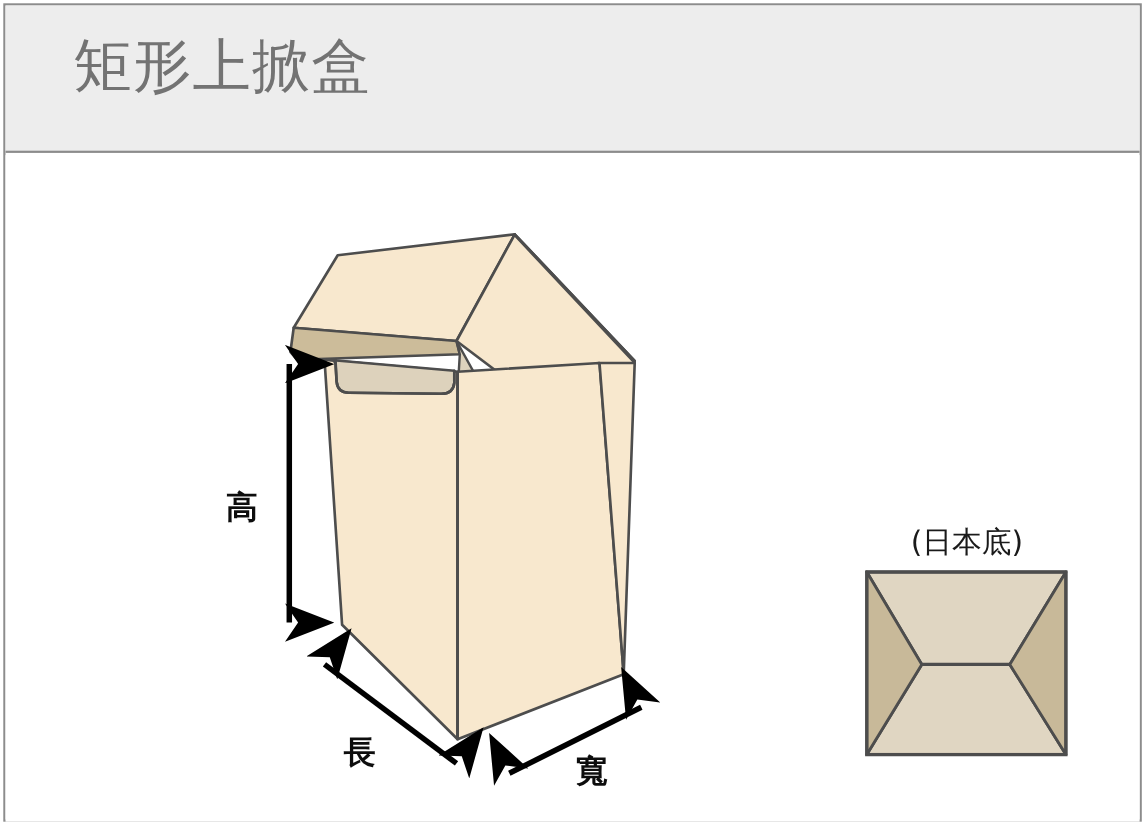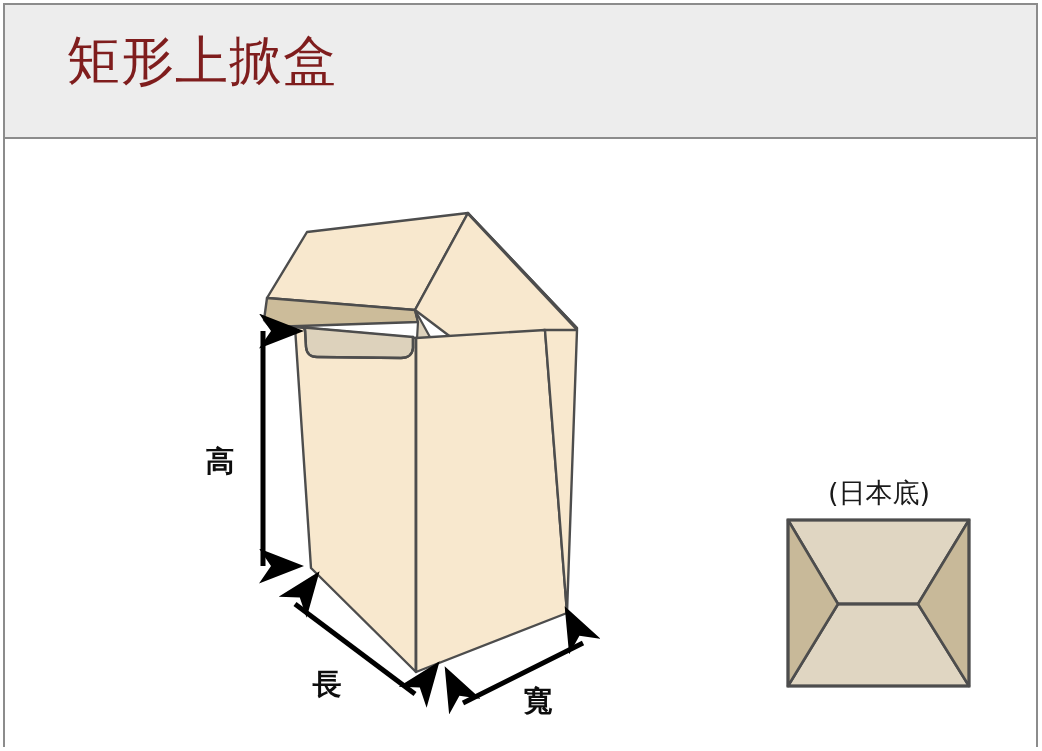--- a/index.html
+++ b/index.html
@@ -46,21 +46,21 @@
     box-sizing: border-box;
   }
 
   #page-title {
     position: absolute;
     left: 62px;
     top: 26px;
     font-size: 53px;
     line-height: 1.15;
     letter-spacing: 1px;
-    color: #7f1d1d;
+    color: #737373;
     font-weight: 400;
     white-space: nowrap;
   }
 
   
   #canvas-area {
     position: absolute;
     left: 0;
     top: 136px;
     width: 100%;

